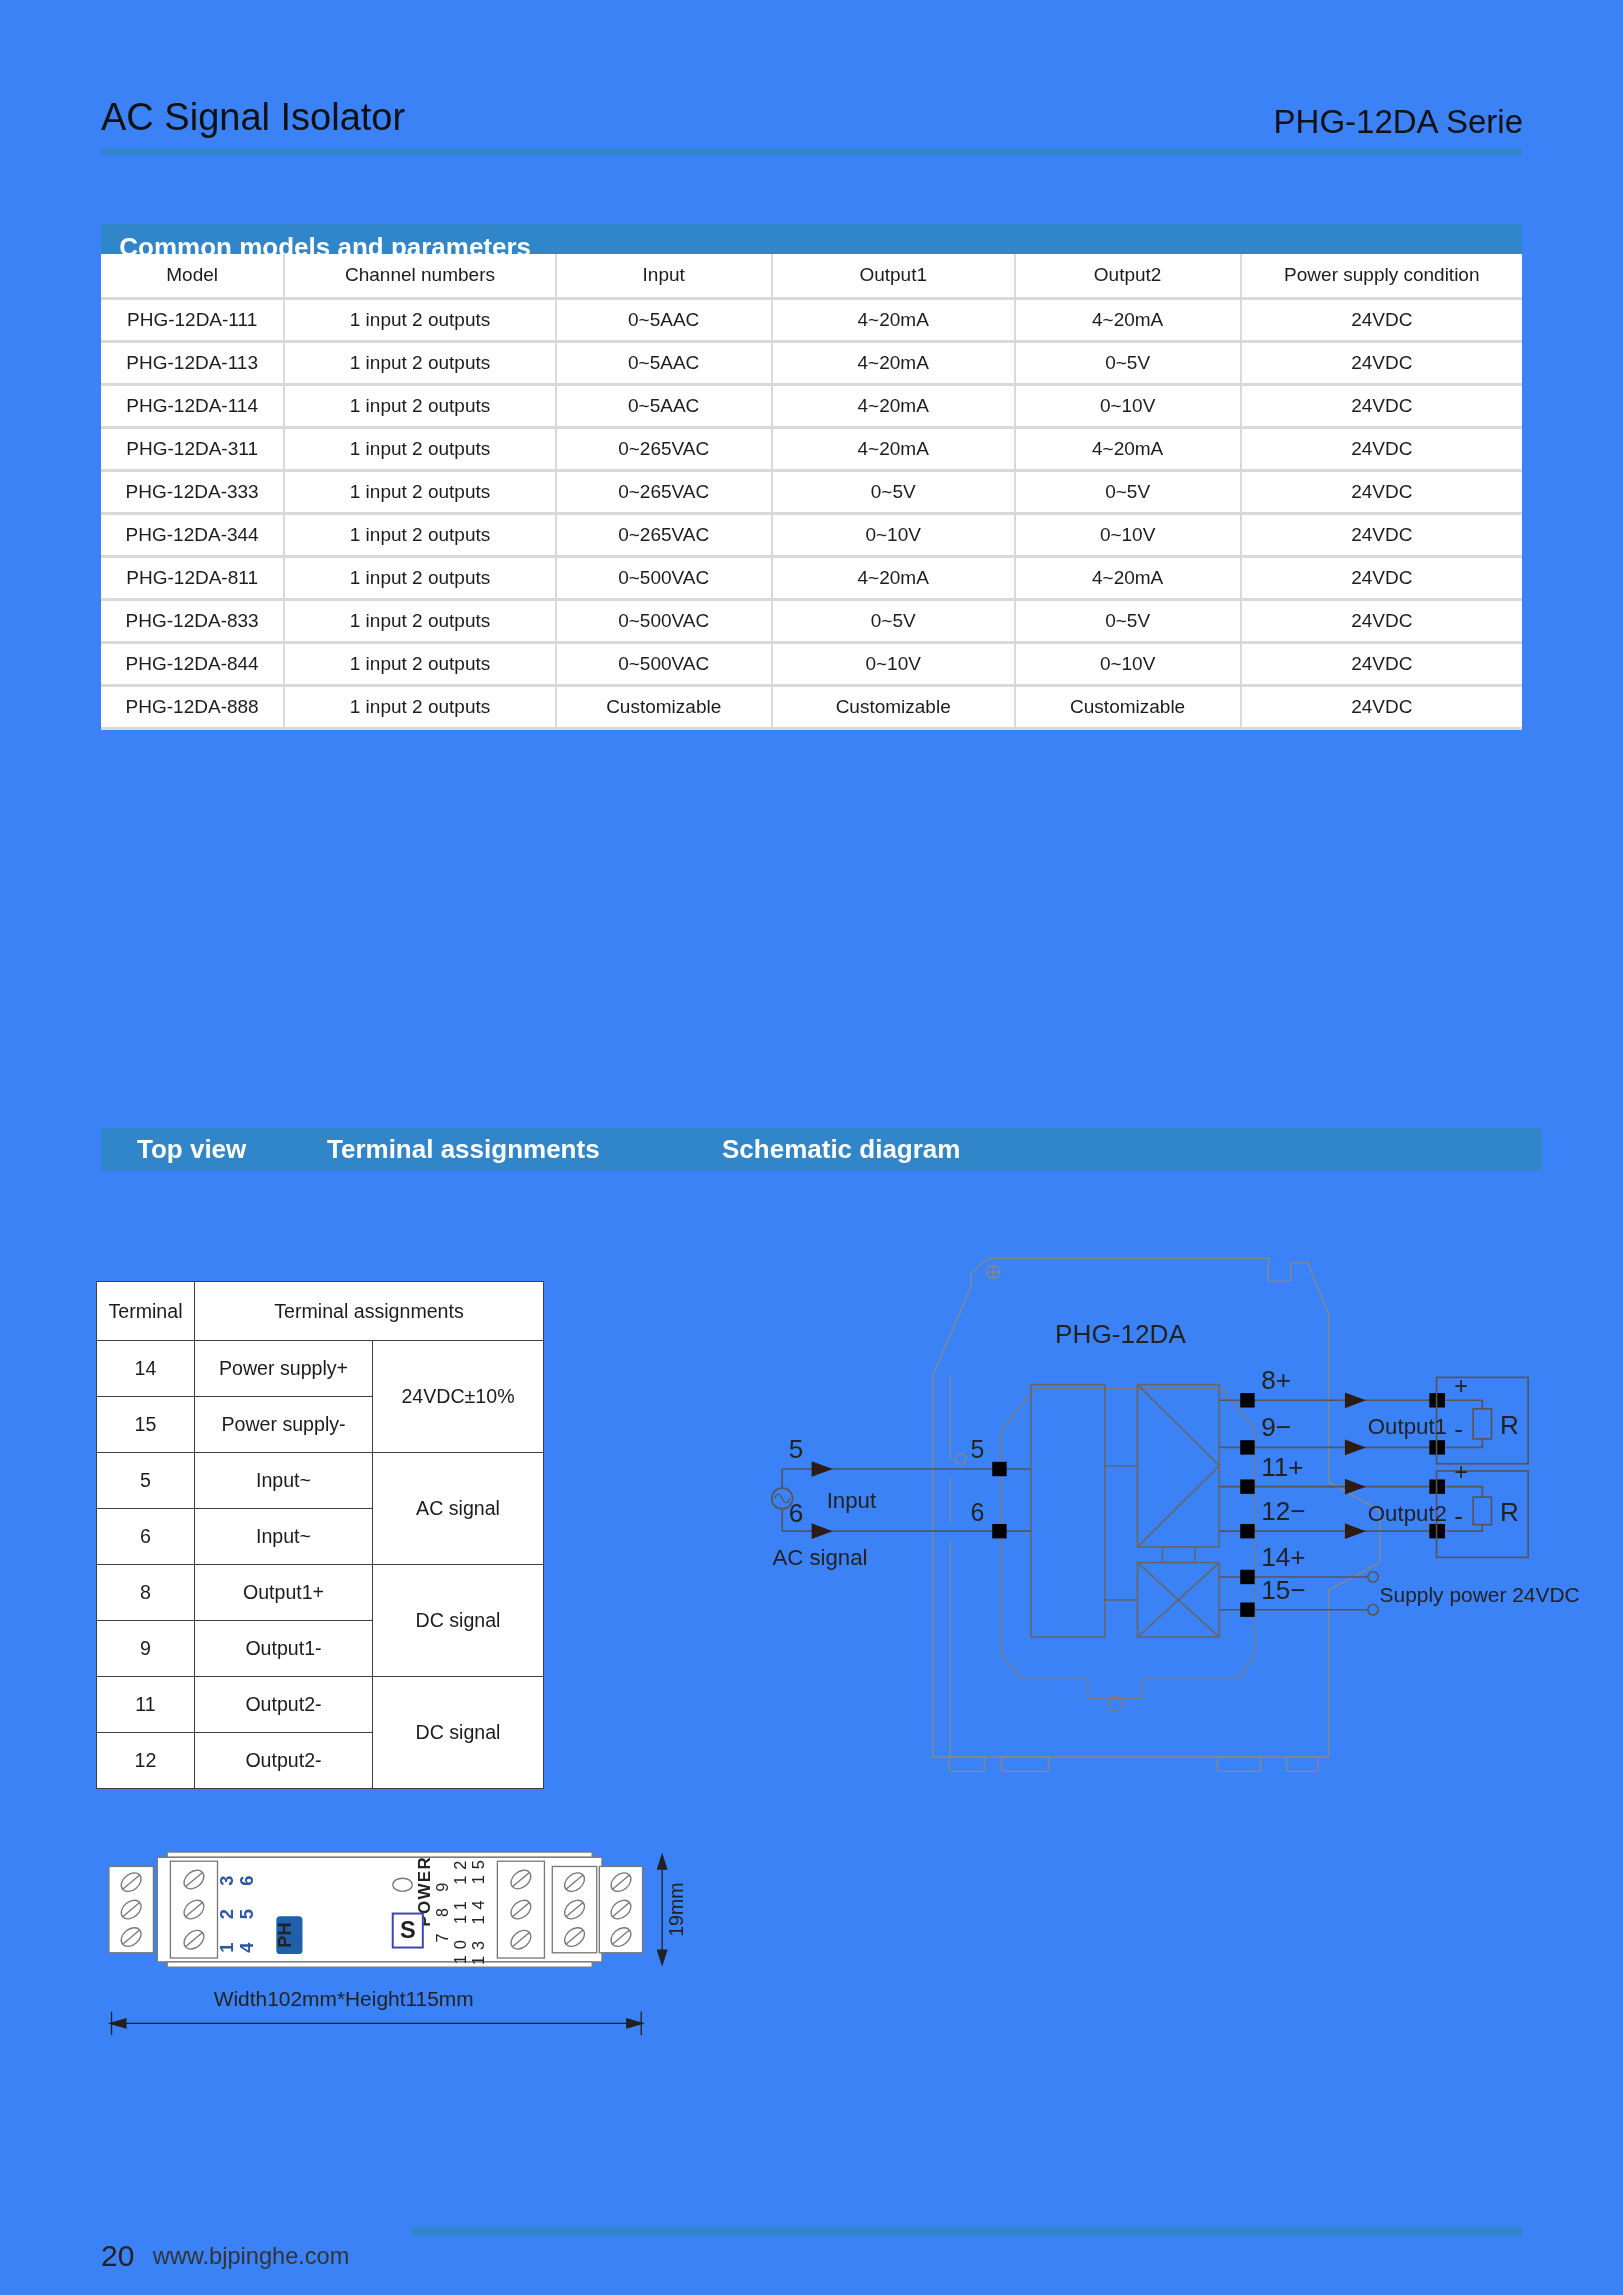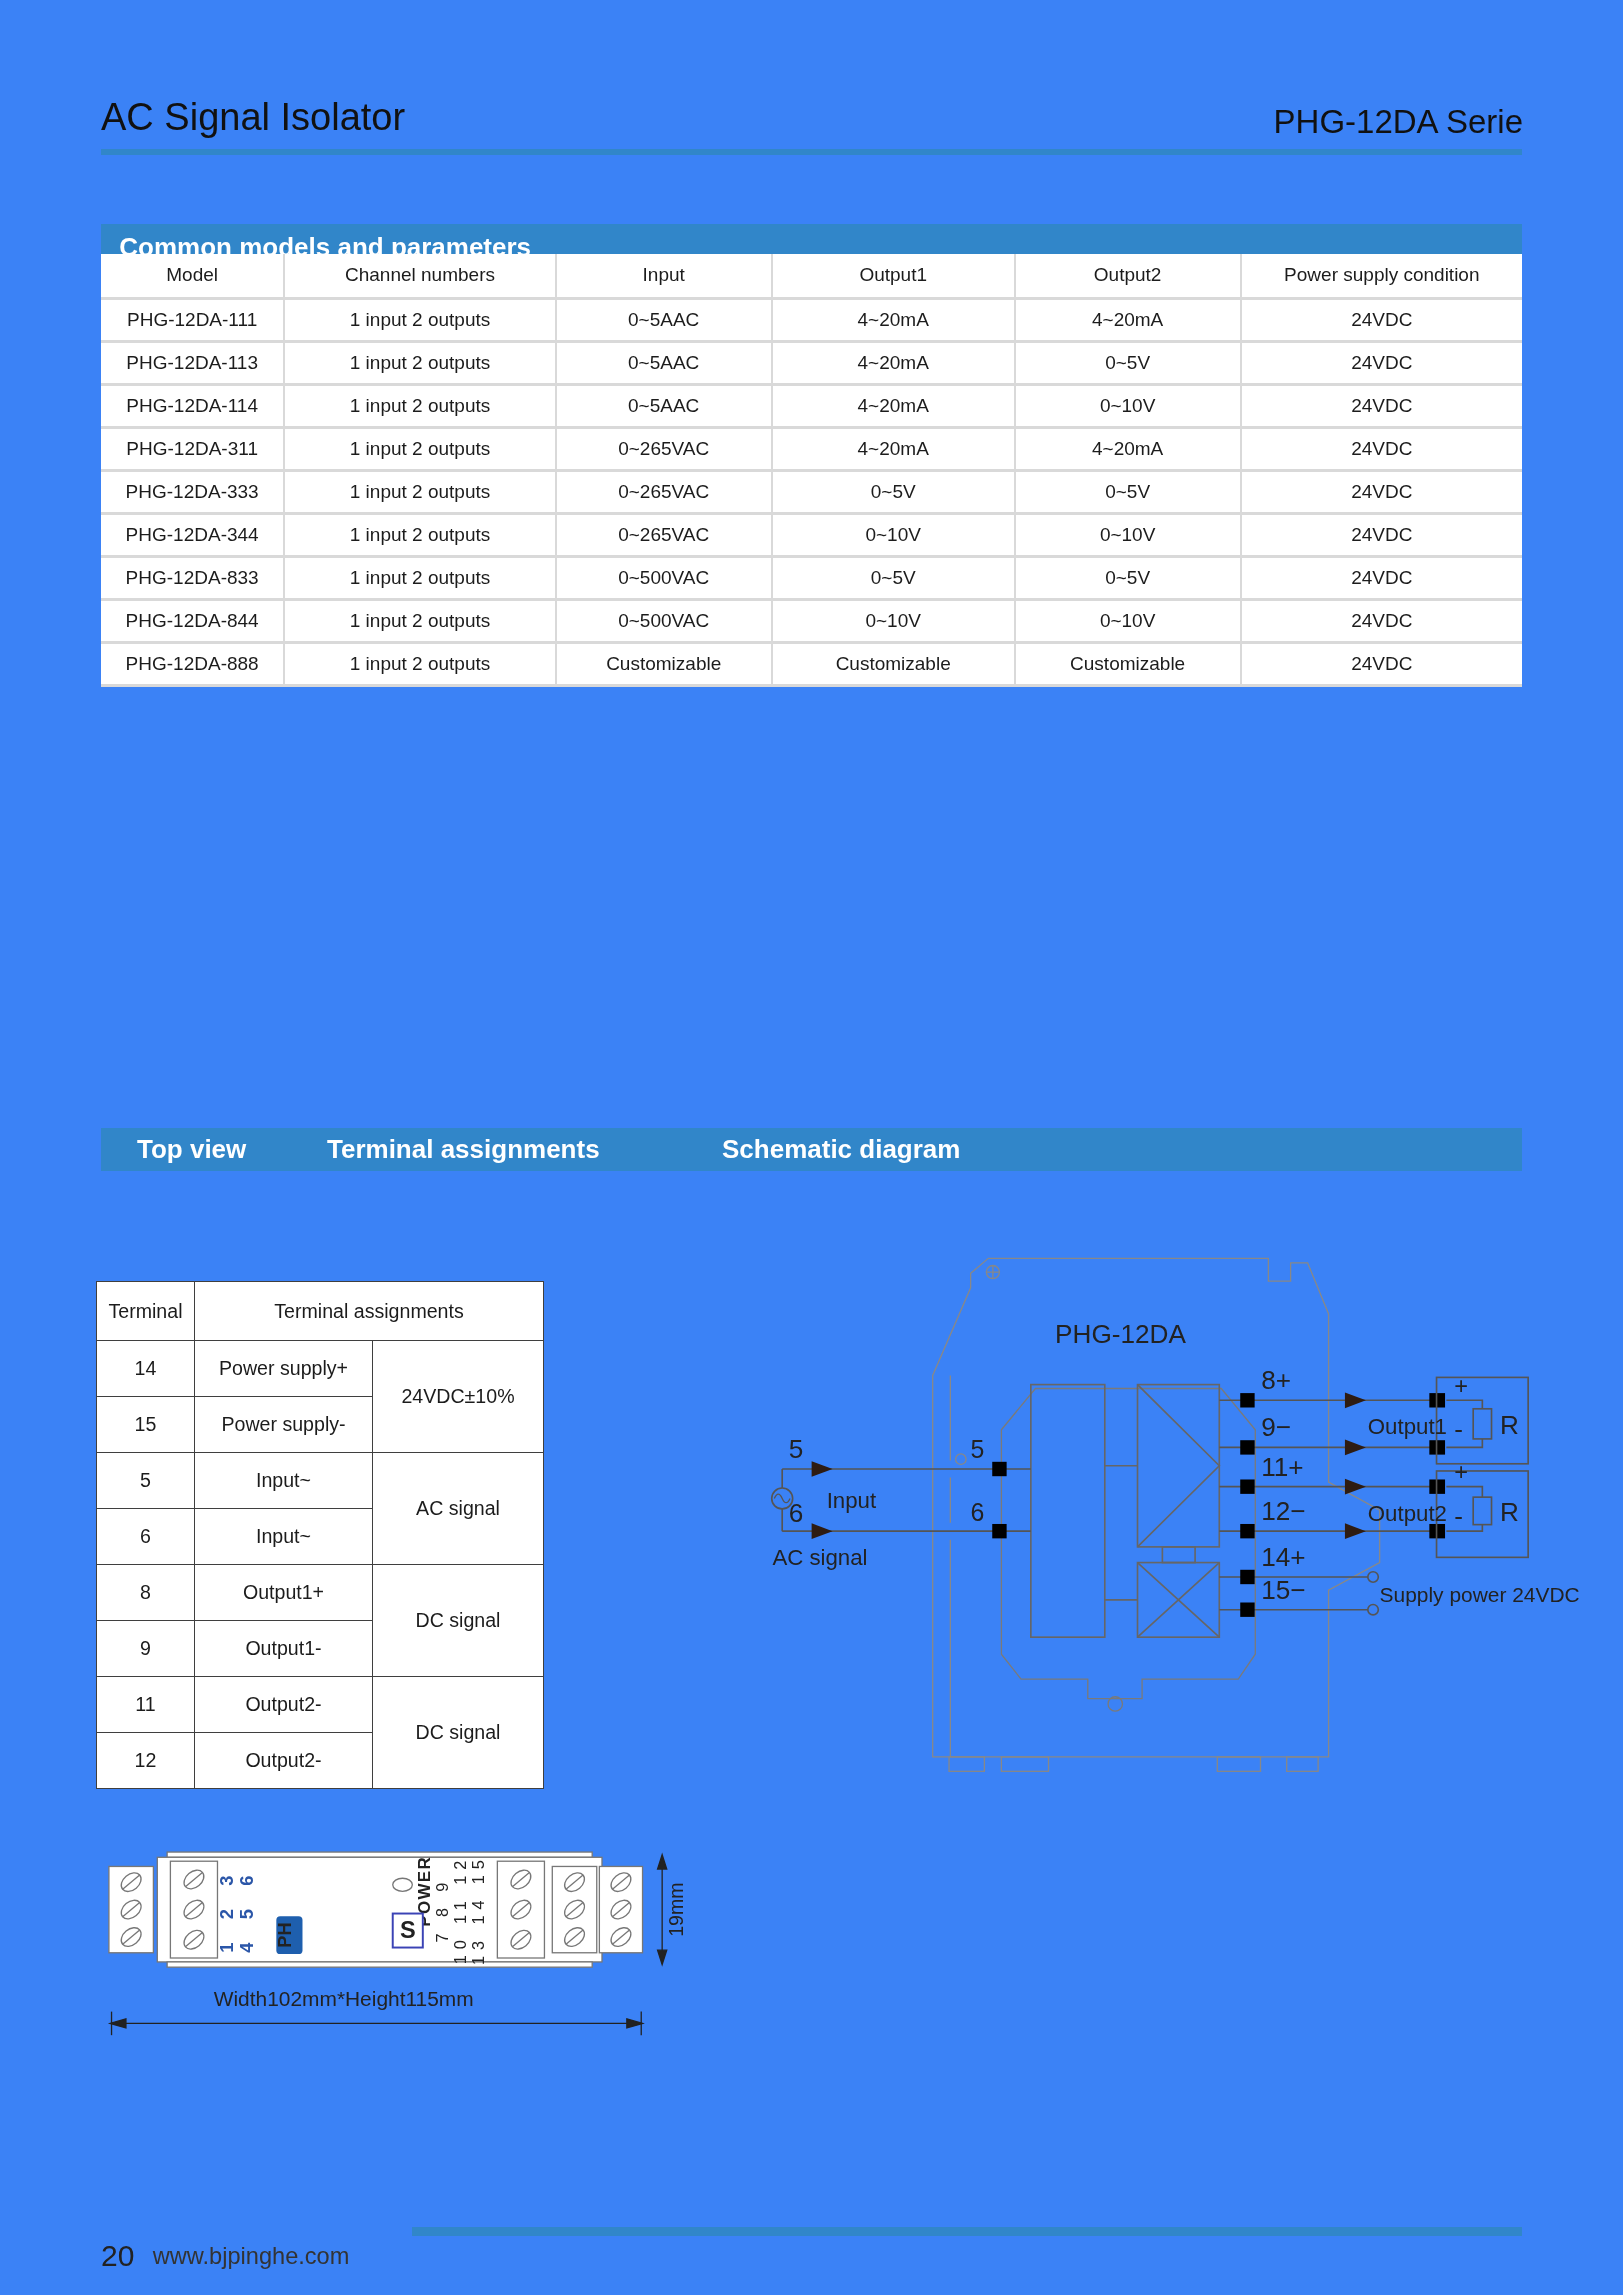--- a/index.html
+++ b/index.html
@@ -3,21 +3,21 @@
 <meta charset="utf-8">
 <style>
   html,body{margin:0;padding:0;background:#e8e8e8;}
   .page{position:relative;width:1624px;height:2295px;background:#3b82f6;overflow:hidden;
         font-family:"Liberation Sans",sans-serif;color:#1c1c1c;}
   
   .doc-title{position:absolute;left:101px;top:98px;font-size:38px;line-height:1;color:#111;}
   .doc-series{position:absolute;right:101px;top:105px;font-size:33px;line-height:1;color:#111;}
   .title-rule{position:absolute;left:101px;top:149px;width:1421px;height:5.9px;}
   
-  .banner{position:absolute;left:101px;width:1421px;color:#fff;font-weight:bold;font-size:26px;}
+  .banner{position:absolute;left:101px;width:1421px;color:#fff;font-weight:bold;font-size:26px;padding-left:20px;}
   .banner1{top:224px;height:46px;line-height:46px;padding-left:18.3px;box-sizing:border-box;}
   .banner2{top:1128px;height:43px;}
   .banner2 span{position:absolute;line-height:43px;}
   .b2-a{left:36px;} .b2-b{left:226px;} .b2-c{left:621px;}
   
   .models-table{position:absolute;left:101px;top:254px;width:1421px;border-collapse:collapse;table-layout:fixed;}
   .models-table td,.models-table th{font-weight:normal;text-align:center;vertical-align:middle;
       font-size:19px;color:#1c1c1c;border-right:2.6px solid #d9d9d9;background:#fff;}
   .models-table td:last-child,.models-table th:last-child{border-right:none;}
   .models-table thead tr{height:44px;}
@@ -114,20 +114,28 @@
           <td>0~5V</td>
           <td>0~5V</td>
           <td>24VDC</td>
         </tr>
         <tr>
           <td>PHG-12DA-344</td>
           <td>1 input 2 outputs</td>
           <td>0~265VAC</td>
           <td>0~10V</td>
           <td>0~10V</td>
+          <td>24VDC</td>
+        </tr>
+        <tr>
+          <td>PHG-12DA-811</td>
+          <td>1 input 2 outputs</td>
+          <td>0~500VAC</td>
+          <td>4~20mA</td>
+          <td>4~20mA</td>
           <td>24VDC</td>
         </tr>
         <tr>
           <td>PHG-12DA-833</td>
           <td>1 input 2 outputs</td>
           <td>0~500VAC</td>
           <td>0~5V</td>
           <td>0~5V</td>
           <td>24VDC</td>
         </tr>

